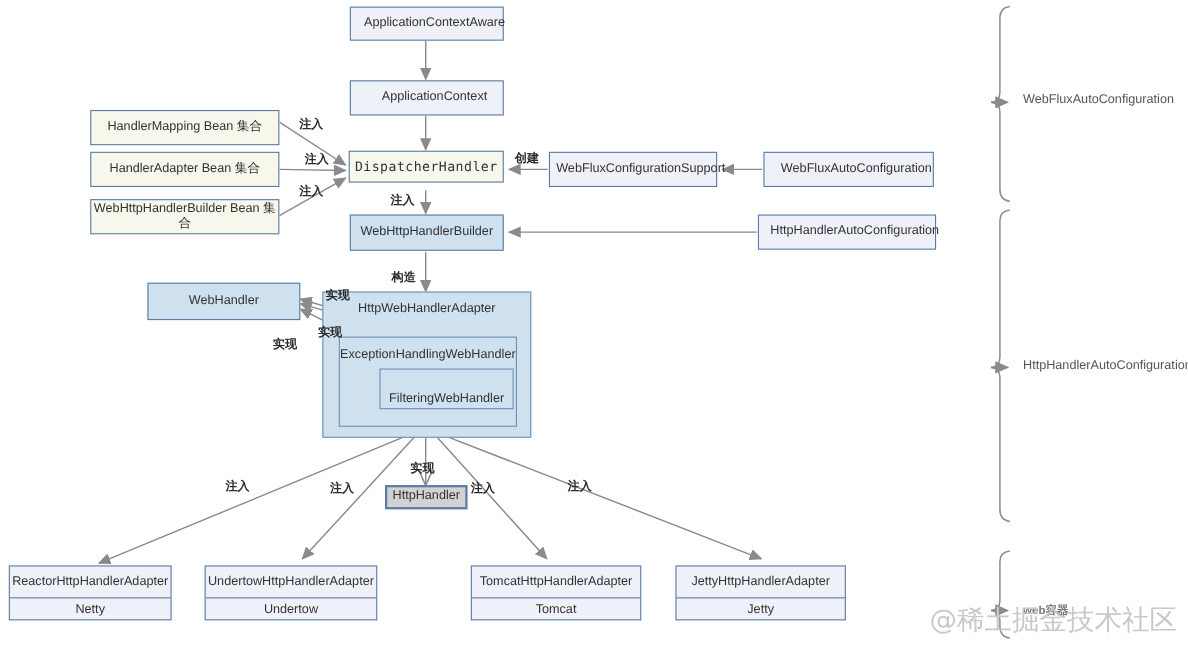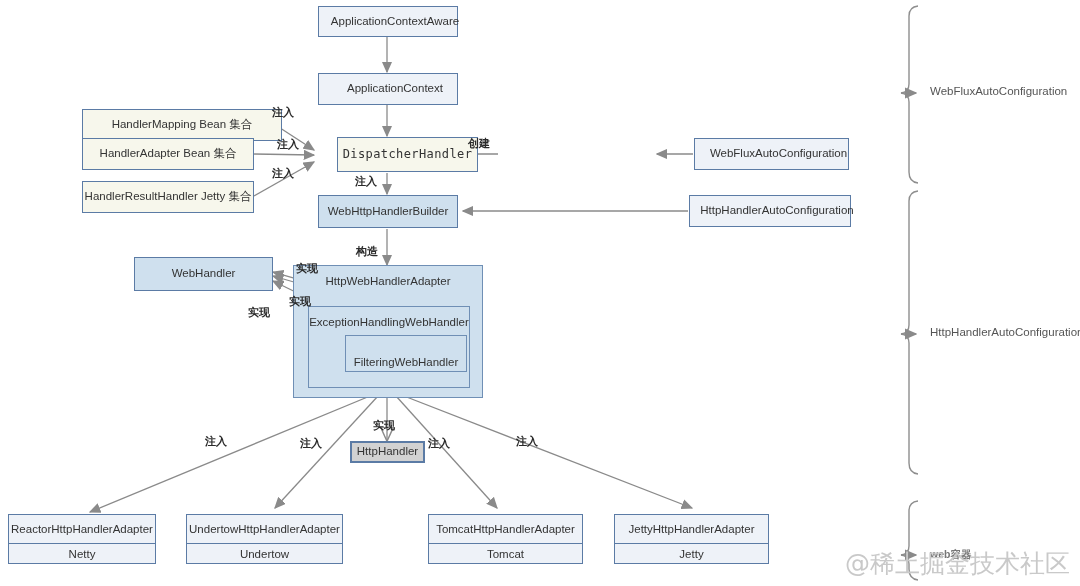--- a/index.html
+++ b/index.html
@@ -90,28 +90,29 @@
       <line x1="901" y1="93" x2="916" y2="93" marker-end="url(#ah)"></line>
       <line x1="901" y1="334" x2="916" y2="334" marker-end="url(#ah)"></line>
       <line x1="901" y1="555" x2="916" y2="555" marker-end="url(#ah)"></line>
     </g>
   </svg>
 
   <div class="node blue" style="left:318px;top:6px;width:140px;height:31px;">ApplicationContextAware</div>
 
   <div class="node blue" style="left:318px;top:73px;width:140px;height:32px;">ApplicationContext</div>
 
-  <div class="node cream" style="left:82px;top:109px;width:200px;height:32px;">HandlerMapping Bean 集合</div>
+  <div class="node cream" style="left:82px;top:100px;width:172px;height:32px;">HandlerMapping Bean 集合</div>
 
   <div class="node cream" style="left:82px;top:138px;width:172px;height:32px;">HandlerAdapter Bean 集合</div>
 
-  <div class="node cream" style="left:82px;top:181px;width:172px;height:32px;">HandlerResultHandler Jetty 集合</div>
+  <div class="node cream" style="left:82px;top:181px;width:172px;height:32px;">WebHttpHandlerBuilder Bean 集合</div>
 
-  <div class="node cream mono" style="left:317px;top:137px;width:141px;height:35px;margin-left:20px;">DispatcherHandler</div>
+  <div class="node cream mono" style="left:317px;top:137px;width:141px;height:29px;">DispatcherHandler</div>
 
+  <div class="node blue" style="left:499px;top:138px;width:153px;height:32px;">WebFluxConfigurationSupport</div>
 
   <div class="node blue" style="left:694px;top:138px;width:155px;height:32px;">WebFluxAutoConfiguration</div>
 
   <div class="node lblue" style="left:318px;top:195px;width:140px;height:33px;">WebHttpHandlerBuilder</div>
 
   <div class="node blue" style="left:689px;top:195px;width:162px;height:32px;">HttpHandlerAutoConfiguration</div>
 
   <div class="node lblue" style="left:134px;top:257px;width:139px;height:34px;">WebHandler</div>
 
   <div class="panel" style="position:absolute;left:293px;top:265px;width:188px;height:131px;">

